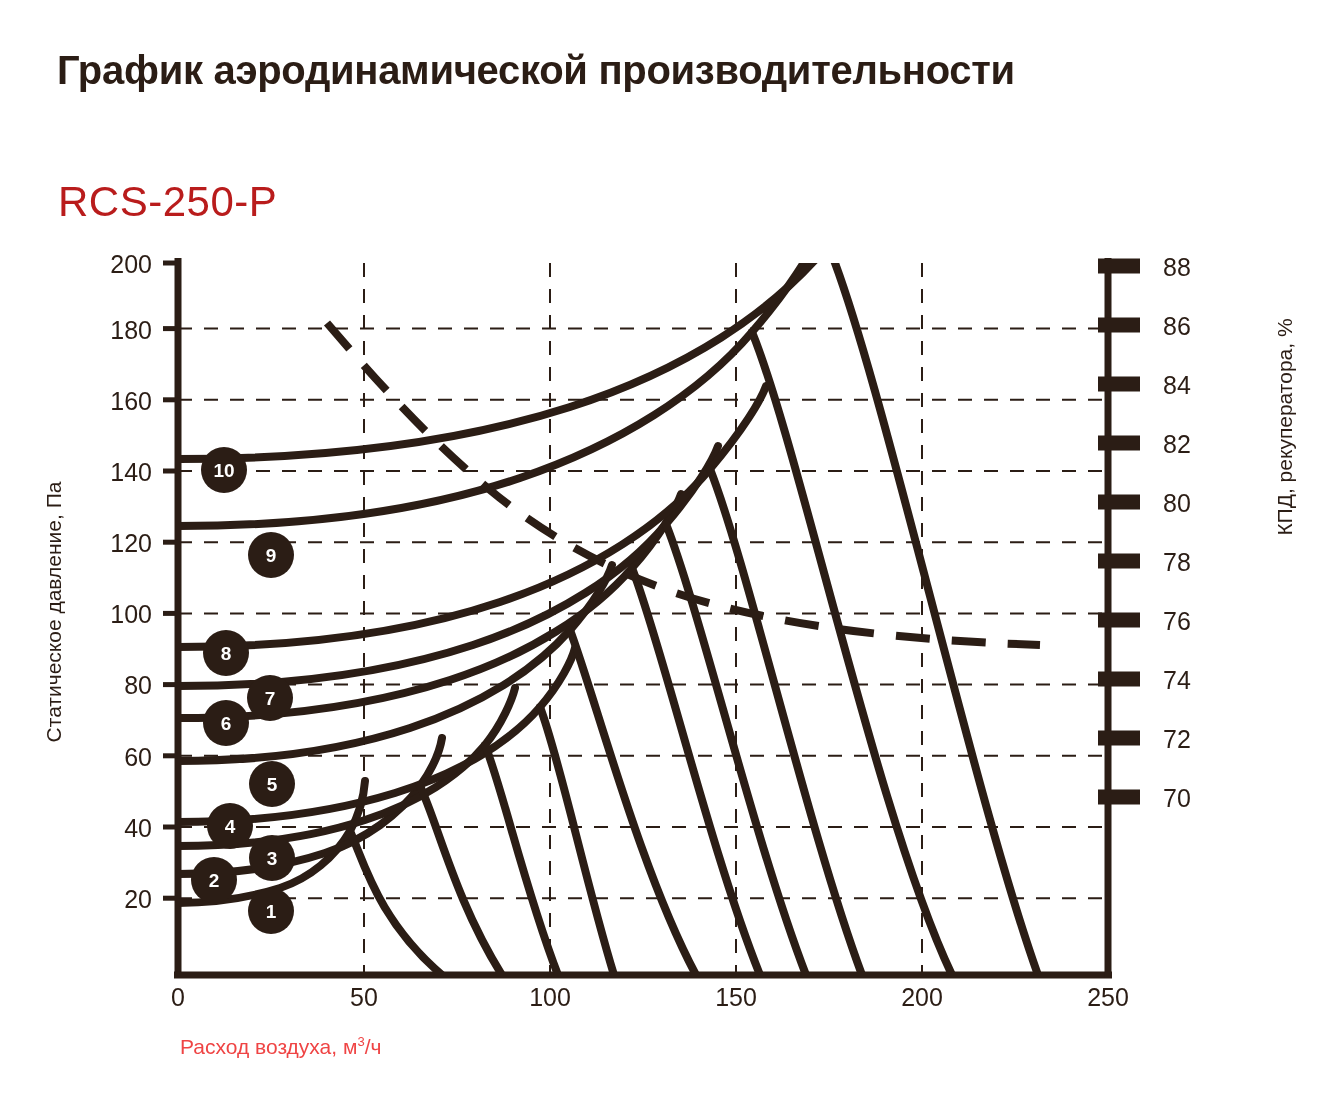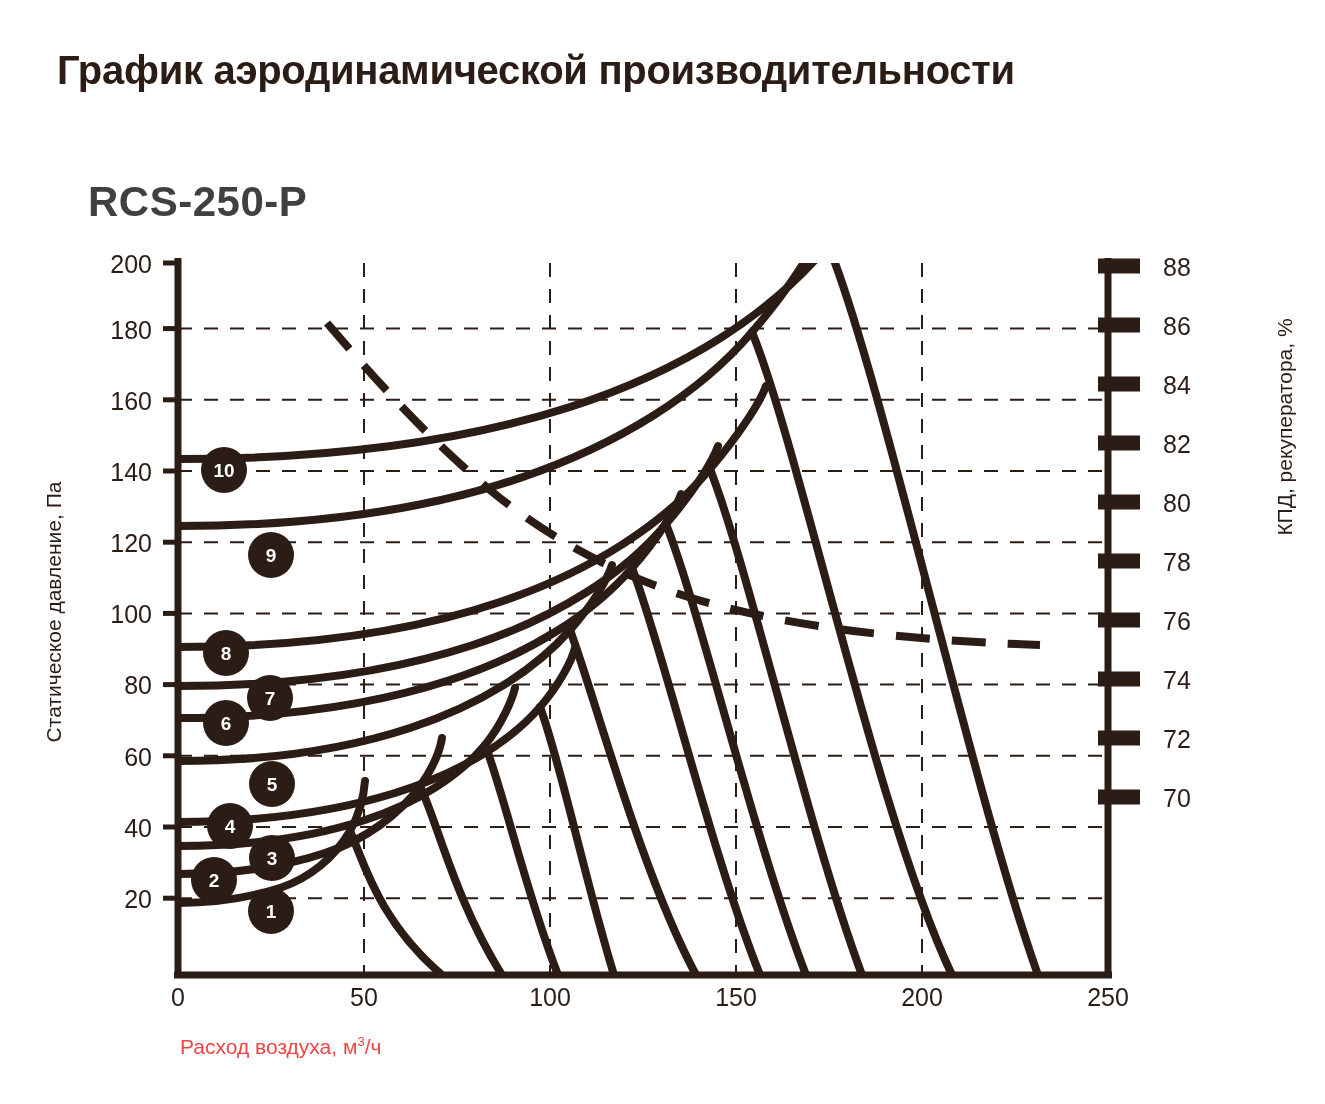--- a/index.html
+++ b/index.html
@@ -28,25 +28,24 @@
     font-weight: bold;
     letter-spacing: -0.3px;
     color: #2b1d15;
     white-space: nowrap;
   }
   .model-title {
     position: absolute;
     left: 58px;
     top: 178px;
     font-size: 42px;
-    font-weight: bold;
+    font-weight: normal;
     letter-spacing: 0.5px;
-    color: #404040;
-    white-space: nowrap;
-    margin-left: 30px;
+    color: #b91c1c;
+    white-space: nowrap;
   }
   .chart-wrap {
     position: absolute;
     left: 0;
     top: 0;
     width: 1147px;
     height: 1104px;
   }
   .axis-label-left {
     position: absolute;

